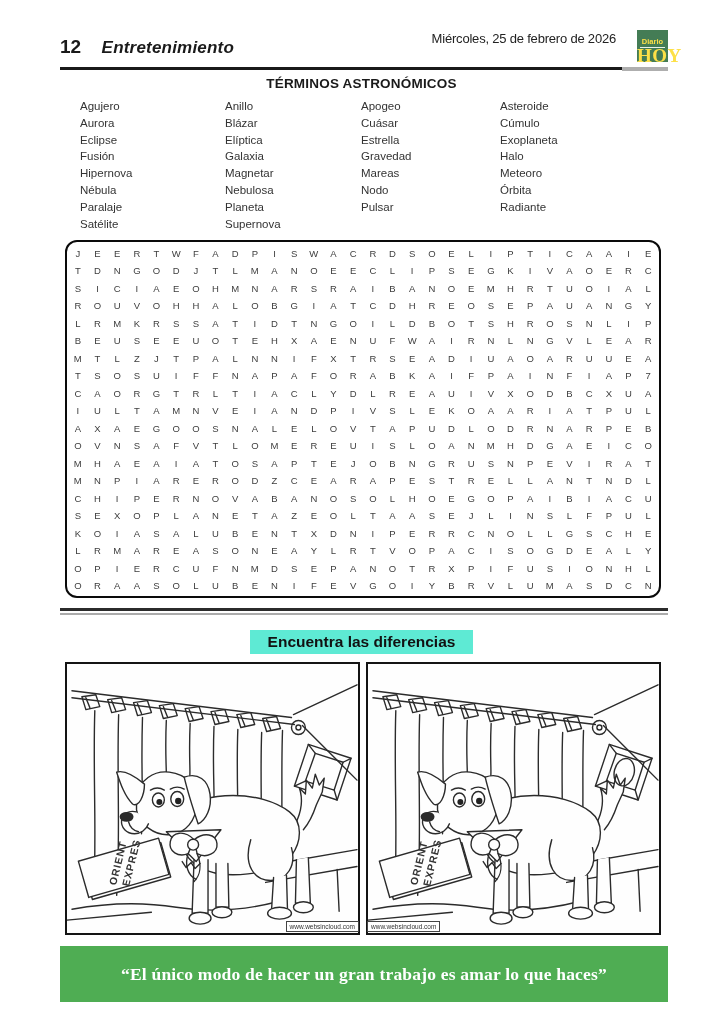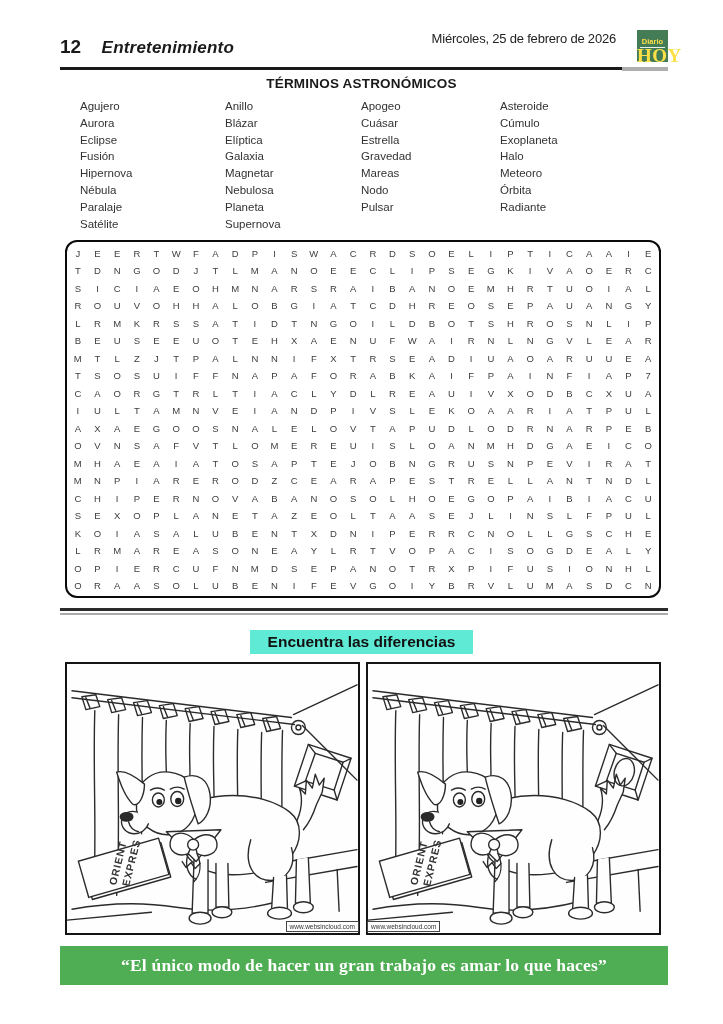--- a/index.html
+++ b/index.html
@@ -34,21 +34,21 @@
   
   .diff-title-wrap{text-align:center;margin-top:15px;}
   .diff-title{display:inline-block;background:#5eead4;padding:3px 18px;font-weight:bold;font-size:15.5px;color:#111;}
   .panels{display:flex;gap:6px;margin:8px 0 0 65px;}
   .panel{width:291px;height:269px;border:2px solid #141414;position:relative;background:#fefefe;}
   .panel svg{display:block;width:100%;height:100%;}
   .watermark{position:absolute;bottom:1px;font-size:6.5px;line-height:9px;border:1px solid #444;background:#fff;padding:0 3px;color:#333;white-space:nowrap;}
   .wm-right{right:-1px;}
   .wm-left{left:-1px;}
   
-  .quote-bar{margin:11px 55px 0 60px;height:39px;display:flex;align-items:center;justify-content:center;}
+  .quote-bar{margin:11px 55px 0 60px;height:56px;display:flex;align-items:center;justify-content:center;}
   .quote-text{color:#ffffff;font-family:"Liberation Serif",serif;font-weight:bold;font-size:17.5px;letter-spacing:.2px;}
 </style>
 </head>
 <body>
 
 <div class="header">
   <span class="page-num">12</span>
   <span class="section-title">Entretenimiento</span>
   <span class="date">Miércoles, 25 de febrero de 2026</span>
   <div class="logo" style="background:#447C55;">

